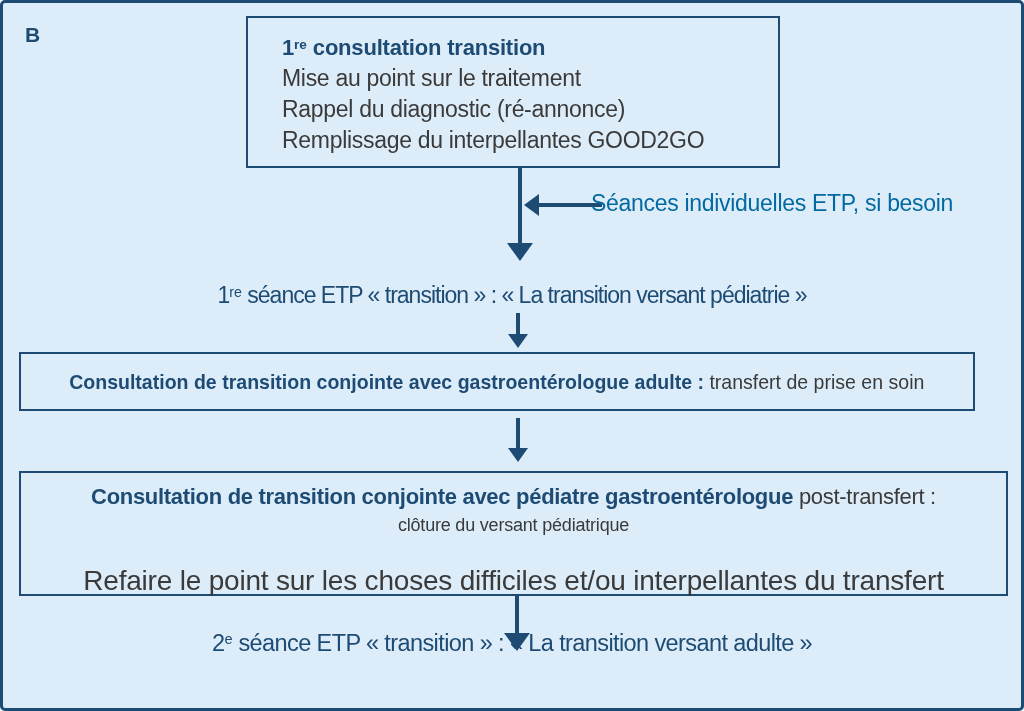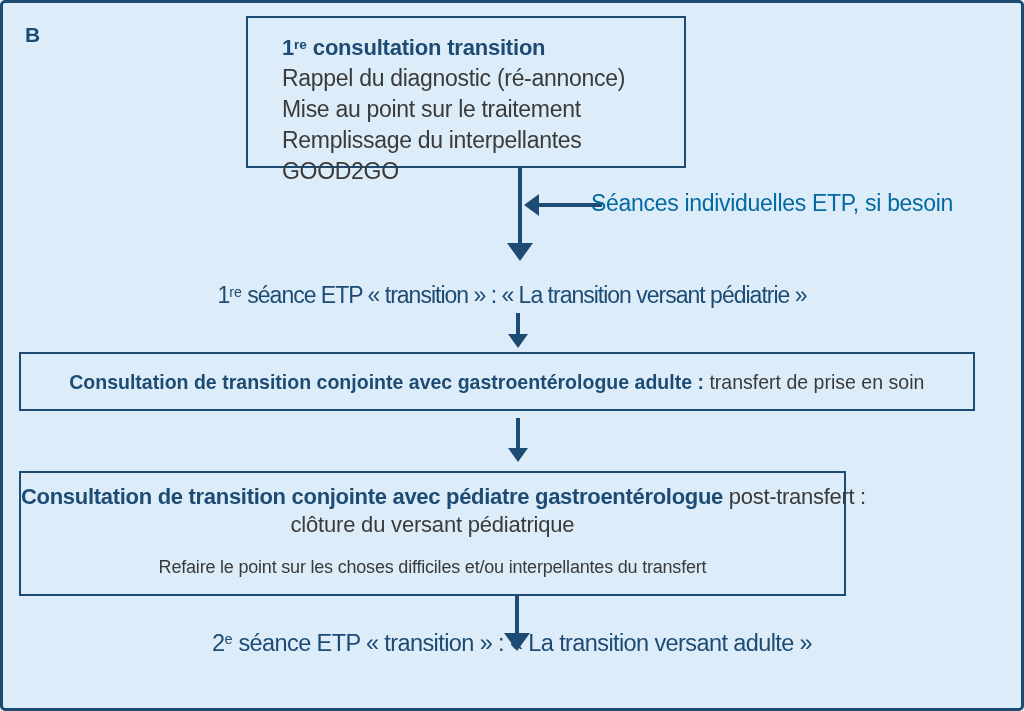--- a/index.html
+++ b/index.html
@@ -9,21 +9,21 @@
     box-sizing:border-box; overflow:hidden;
     font-family:"Liberation Sans", sans-serif;
   }
   .panel-label {
     position:absolute; left:22px; top:20px;
     font-size:21px; font-weight:bold; color:#1d4b74;
   }
   .box { position:absolute; border:2px solid #1d4b74; box-sizing:border-box; }
 
   
-  .box1 { left:243px; top:13px; width:440px; height:152px; padding:11px 8px 0 34px; }
+  .box1 { left:243px; top:13px; width:534px; height:152px; padding:11px 8px 0 34px; }
   .box1 .title { font-size:22px; font-weight:bold; color:#1d4b74; line-height:31px; white-space:pre; letter-spacing:-0.2px; }
   .box1 .line  { font-size:23px; color:#3a3a3a; line-height:31px; letter-spacing:-0.3px; }
 
   
   .stem-v { position:absolute; width:4px; background:#1d4b74; }
   .stem-h { position:absolute; height:4px; background:#1d4b74; }
   .head-down {
     position:absolute; width:0; height:0;
     border-left:13px solid transparent; border-right:13px solid transparent;
     border-top:18px solid #1d4b74;
@@ -50,36 +50,36 @@
   .sp { font-size:0.62em; vertical-align:0.45em; letter-spacing:0; }
 
   
   .box2 { left:16px; top:349px; width:956px; height:59px;
     display:flex; align-items:center; justify-content:center; }
   .box2 .fit { white-space:pre; font-size:21px; transform:scaleX(0.93); transform-origin:50% 50%; }
   .t-navy { font-weight:bold; color:#1d4b74; }
   .t-gray { color:#3a3a3a; }
 
   
-  .box3 { left:16px; top:468px; width:827px; height:125px; text-align:center; padding-top:10px; }
+  .box3 { left:16px; top:468px; width:989px; height:125px; text-align:center; padding-top:10px; }
   .box3 .l1 { font-size:22px; line-height:28px; letter-spacing:-0.3px; white-space:pre; }
-  .box3 .l2 { font-size:22px; line-height:28px; color:#3a3a3a; letter-spacing:-0.2px; }
-  .box3 .l3 { font-size:18px; color:#3a3a3a; margin-top:18px; letter-spacing:-0.2px; }
+  .box3 .l2 { font-size:18px; line-height:28px; color:#3a3a3a; letter-spacing:-0.2px; }
+  .box3 .l3 { font-size:28px; color:#3a3a3a; margin-top:26px; letter-spacing:-0.2px; }
 </style>
 </head>
 <body>
 
 <div class="canvas">
 
   <div class="panel-label">B</div>
 
   <div class="box box1">
     <div class="title"><span>1</span><sup class="sp">re</sup><span> consultation transition</span></div>
+    <div class="line">Mise au point sur le traitement</div>
     <div class="line">Rappel du diagnostic (ré-annonce)</div>
-    <div class="line">Mise au point sur le traitement</div>
     <div class="line">Remplissage du interpellantes GOOD2GO</div>
   </div>
 
   <div class="stem-v" style="left:515px; top:164px; height:78px;"></div>
   <div class="head-down" style="left:504px; top:240px;"></div>
 
   <div class="head-left" style="left:521px; top:191px;"></div>
   <div class="stem-h" style="left:536px; top:200px; width:63px;"></div>
   <div class="side-note">Séances individuelles ETP, si besoin</div>
 

